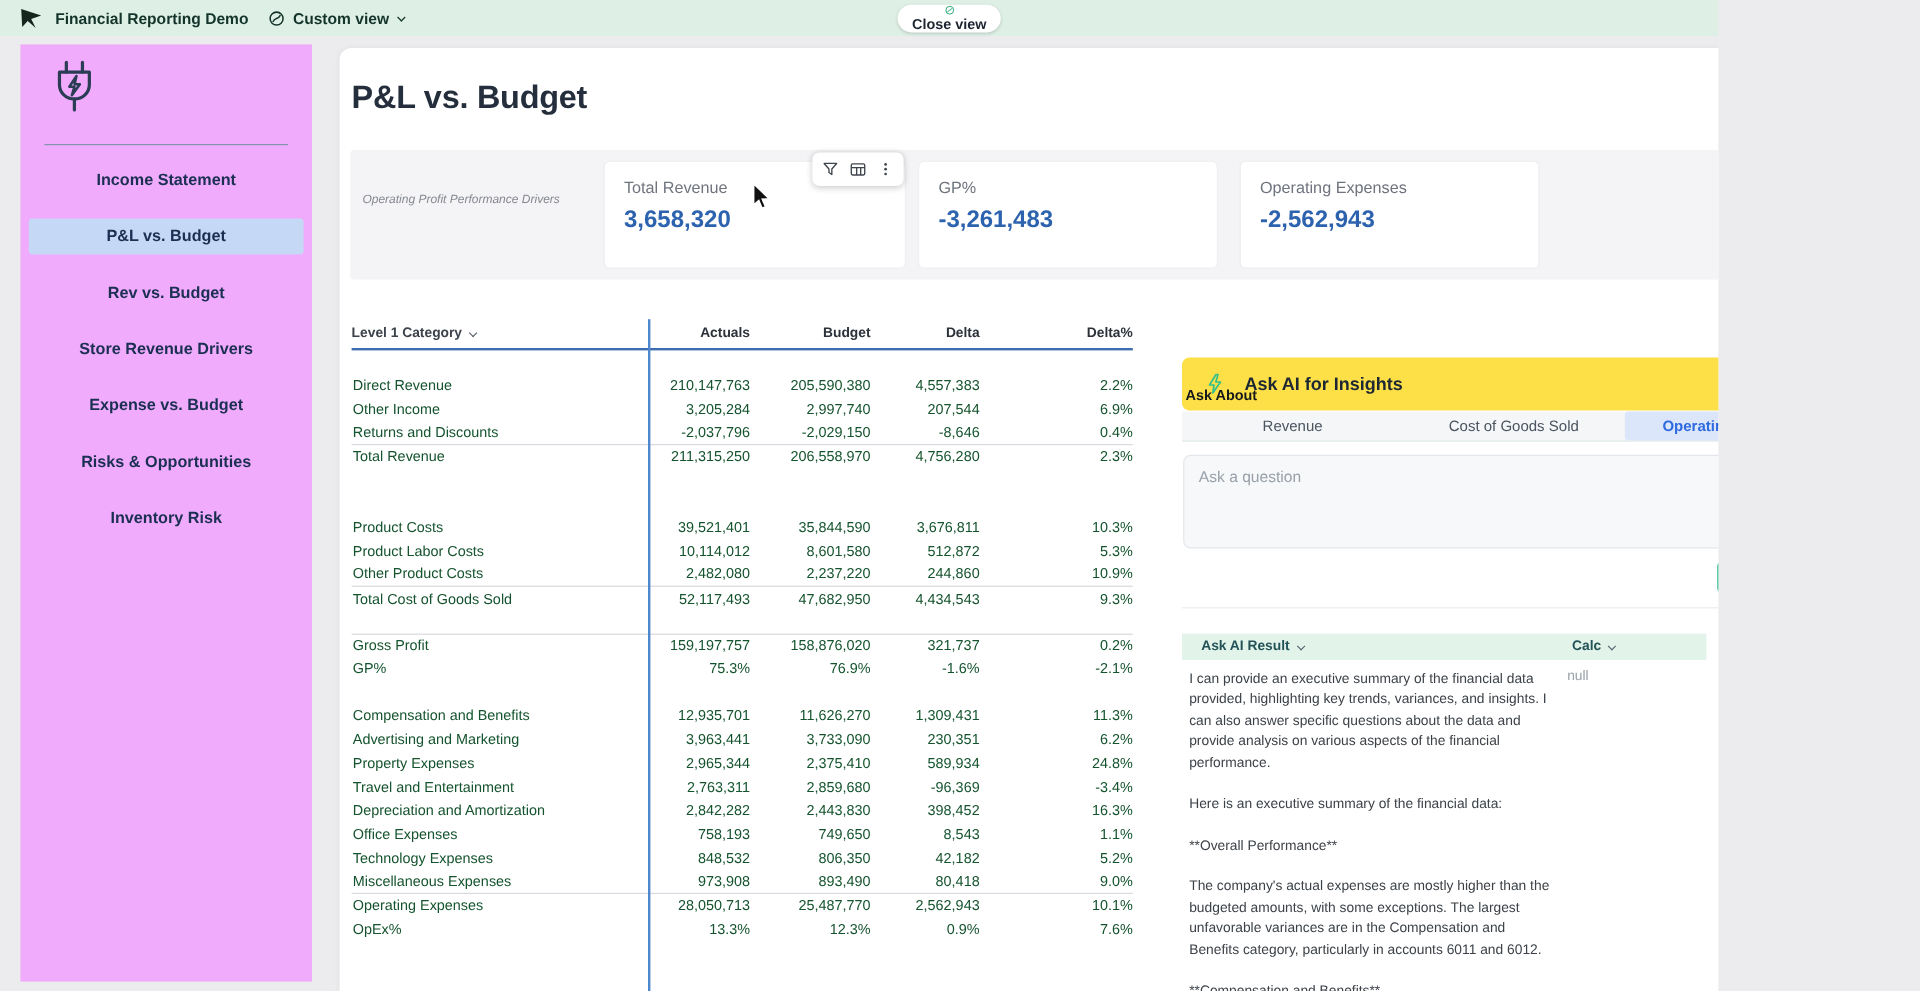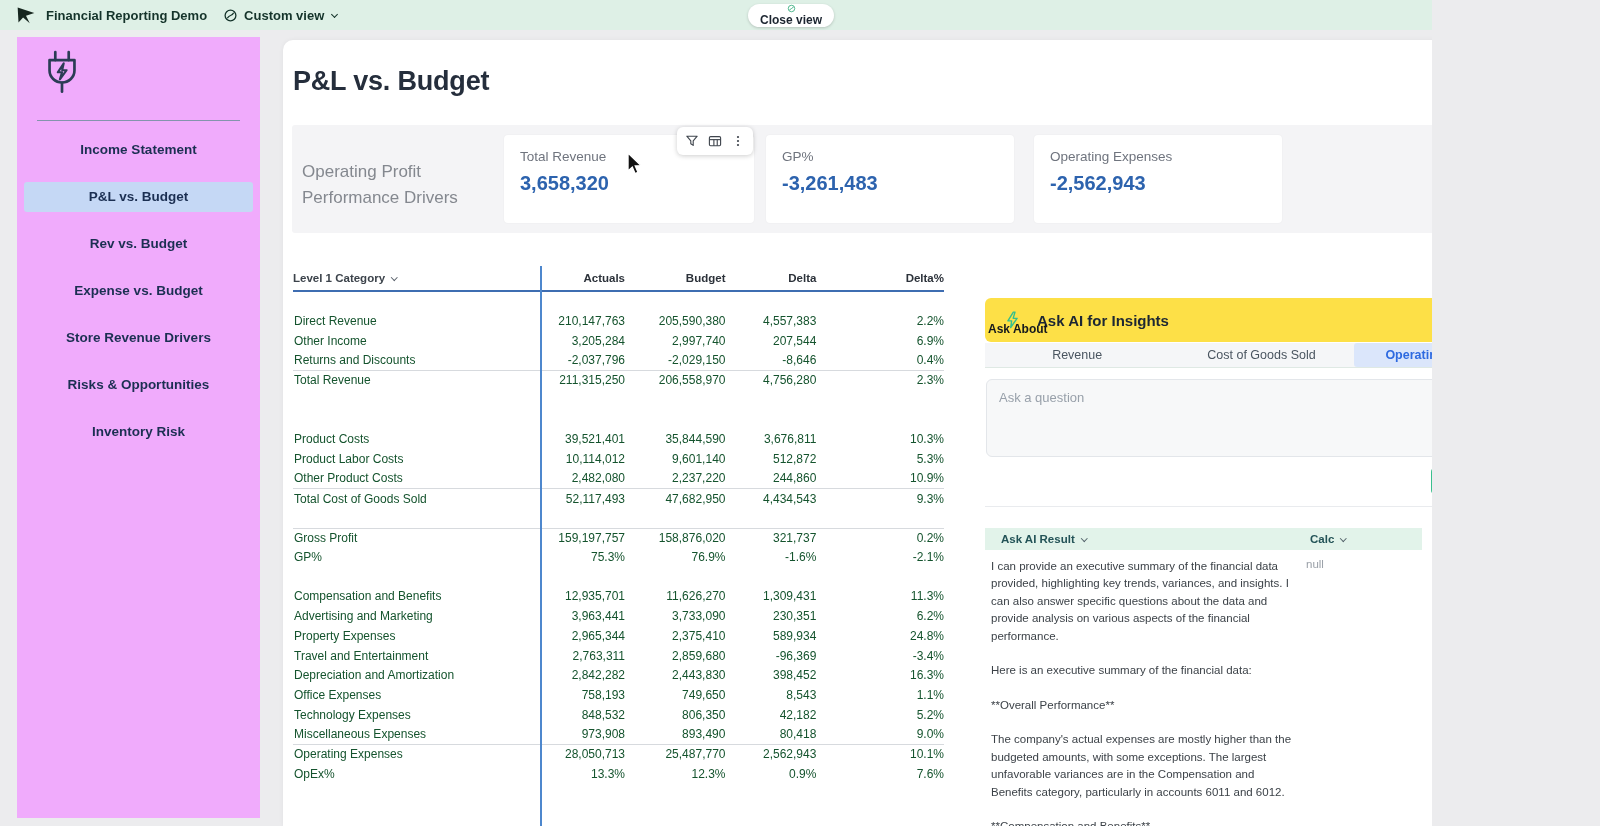--- a/index.html
+++ b/index.html
@@ -40,21 +40,21 @@
     border-radius:10px 10px 0 0; box-shadow:0 0 5px rgba(0,0,0,.05); }
   .page-title { position:absolute; left:10px; top:26px; font-size:27px; font-weight:700; color:#252e3c; letter-spacing:-0.2px; }
   .filters-btn { position:absolute; left:1174px; top:30px; width:81px; height:27px; background:#fff;
     border:1px solid #c9ccd1; border-radius:4px; font-family:inherit; font-size:12.5px; font-weight:700;
     color:#333d4a; display:flex; align-items:center; justify-content:center; gap:7px; cursor:pointer; }
   .caret { width:0; height:0; border-left:3.6px solid transparent; border-right:3.6px solid transparent;
     border-top:4.6px solid #454d59; }
 
   
   .kpi-strip { position:absolute; left:9px; top:85px; width:1241px; height:108px; background:#f4f4f6; border-radius:3px; }
-  .kpi-group-label { position:absolute; left:10px; top:34px; width:188px; font-size:17px; line-height:1.5; color:#84888f; }
+  .kpi-group-label { position:absolute; left:10px; top:34px; width:188px; font-size:10px; line-height:1.5; color:#84888f;font-style:italic; }
   .kpi-card { position:absolute; top:10px; height:88px; background:#fff; border-radius:4px; padding:14px 16px;
     box-shadow:0 0 2px rgba(0,0,0,.05); cursor:pointer; }
   .kpi-card:nth-child(1) { left:212px; width:250px; }
   .kpi-card:nth-child(2) { left:474px; width:248px; }
   .kpi-card:nth-child(3) { left:742px; width:248px; }
   .kpi-label { font-size:13.5px; color:#6f747e; }
   .kpi-value { font-size:20px; font-weight:700; color:#2d63ae; margin-top:8px; }
   .float-toolbar { position:absolute; left:385px; top:2px; width:76px; height:28px; background:#fff;
     border-radius:6px; box-shadow:0 1px 5px rgba(0,0,0,.20); display:flex; align-items:center;
     justify-content:space-evenly; z-index:5; }
@@ -156,22 +156,22 @@
         <path d="M15.5 2 v4.2"></path>
       <path d="M5.5 6.2 H18.5 V11.7 A6.5 6.2 0 0 1 5.5 11.7 Z"></path>
       <path d="M12 18.1 v4.6"></path>
       <path d="M12.9 7.9 L9.8 12.6 H12 L10.9 16.3 L14.4 11.5 H12.1 Z" stroke-width="1.1"></path>
     </svg>
     <div class="side-divider"></div>
     <div class="nav">
         <div class="nav-item">Income Statement</div>
         <div class="nav-item active">P&amp;L vs. Budget</div>
         <div class="nav-item">Rev vs. Budget</div>
+        <div class="nav-item">Store Revenue Drivers</div>
         <div class="nav-item">Expense vs. Budget</div>
-        <div class="nav-item">Store Revenue Drivers</div>
         <div class="nav-item">Risks &amp; Opportunities</div>
         <div class="nav-item">Inventory Risk</div>
       </div>
   </nav>
 
   <main class="card">
     <h1 class="page-title">P&amp;L vs. Budget</h1>
     <button class="filters-btn">
       <span>Filters</span>
       <span class="caret"></span>
@@ -257,21 +257,21 @@
           <div class="trow">
             <div class="tcell cat">Product Costs</div>
             <div class="tcell num c1">39,521,401</div>
             <div class="tcell num c2">35,844,590</div>
             <div class="tcell num c3">3,676,811</div>
             <div class="tcell num c4">10.3%</div>
           </div>
           <div class="trow">
             <div class="tcell cat">Product Labor Costs</div>
             <div class="tcell num c1">10,114,012</div>
-            <div class="tcell num c2">9,601,140</div>
+            <div class="tcell num c2">8,601,580</div>
             <div class="tcell num c3">512,872</div>
             <div class="tcell num c4">5.3%</div>
           </div>
           <div class="trow">
             <div class="tcell cat">Other Product Costs</div>
             <div class="tcell num c1">2,482,080</div>
             <div class="tcell num c2">2,237,220</div>
             <div class="tcell num c3">244,860</div>
             <div class="tcell num c4">10.9%</div>
           </div>

